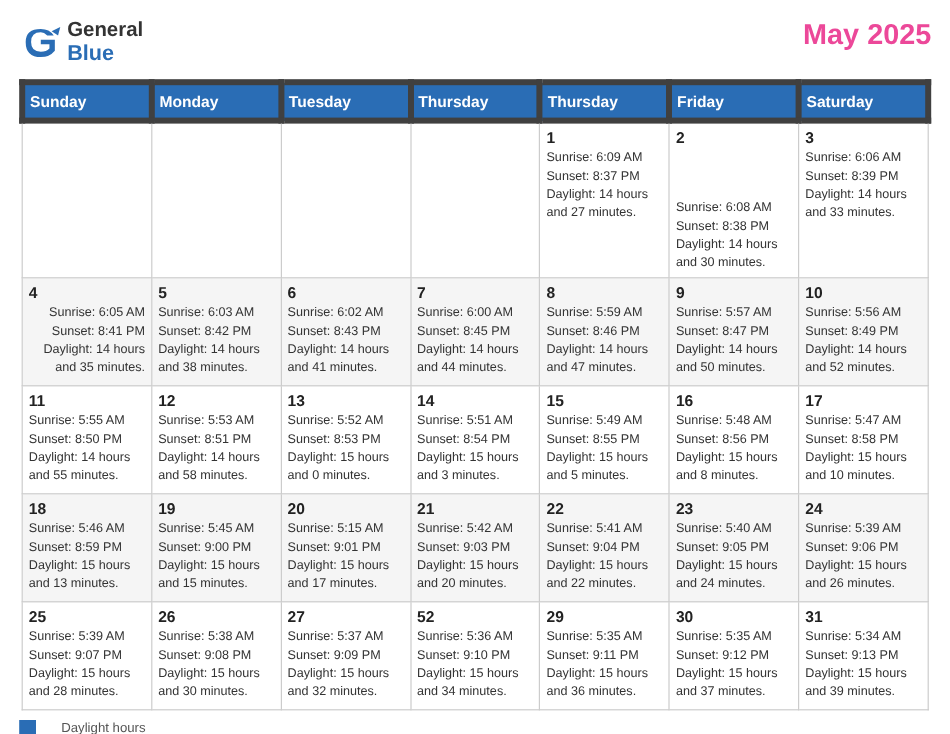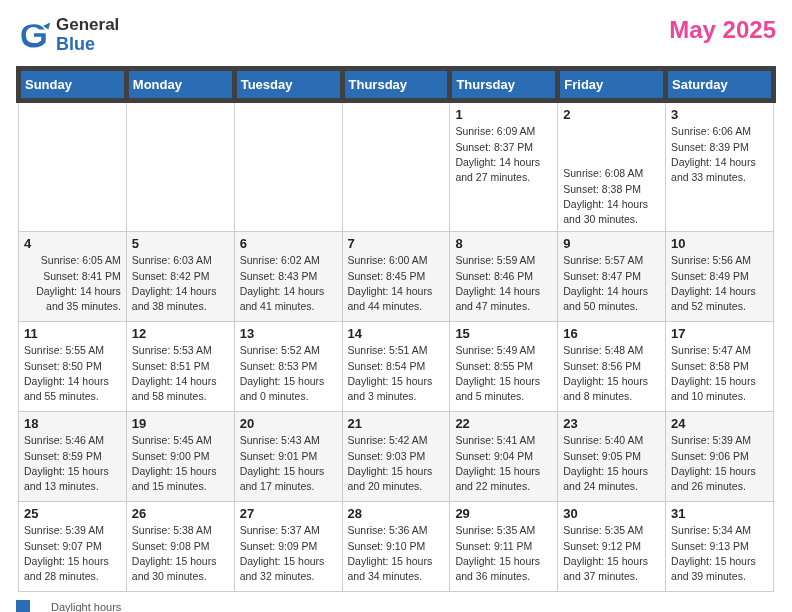--- a/index.html
+++ b/index.html
@@ -277,21 +277,21 @@
         </td>
         <td>
           <div class="day-number">19</div>
           <div class="day-info" style="white-space: pre-line;">Sunrise: 5:45 AM
 Sunset: 9:00 PM
 Daylight: 15 hours
 and 15 minutes.</div>
         </td>
         <td>
           <div class="day-number">20</div>
-          <div class="day-info" style="white-space: pre-line;">Sunrise: 5:43 AM
+          <div class="day-info" style="white-space: pre-line;">Sunrise: 5:15 AM
 Sunset: 9:01 PM
 Daylight: 15 hours
 and 17 minutes.</div>
         </td>
         <td>
           <div class="day-number">21</div>
           <div class="day-info" style="white-space: pre-line;">Sunrise: 5:42 AM
 Sunset: 9:03 PM
 Daylight: 15 hours
 and 20 minutes.</div>
@@ -334,21 +334,21 @@
 and 30 minutes.</div>
         </td>
         <td>
           <div class="day-number">27</div>
           <div class="day-info" style="white-space: pre-line;">Sunrise: 5:37 AM
 Sunset: 9:09 PM
 Daylight: 15 hours
 and 32 minutes.</div>
         </td>
         <td>
-          <div class="day-number">28</div>
+          <div class="day-number">52</div>
           <div class="day-info" style="white-space: pre-line;">Sunrise: 5:36 AM
 Sunset: 9:10 PM
 Daylight: 15 hours
 and 34 minutes.</div>
         </td>
         <td>
           <div class="day-number">29</div>
           <div class="day-info" style="white-space: pre-line;">Sunrise: 5:35 AM
 Sunset: 9:11 PM
 Daylight: 15 hours

